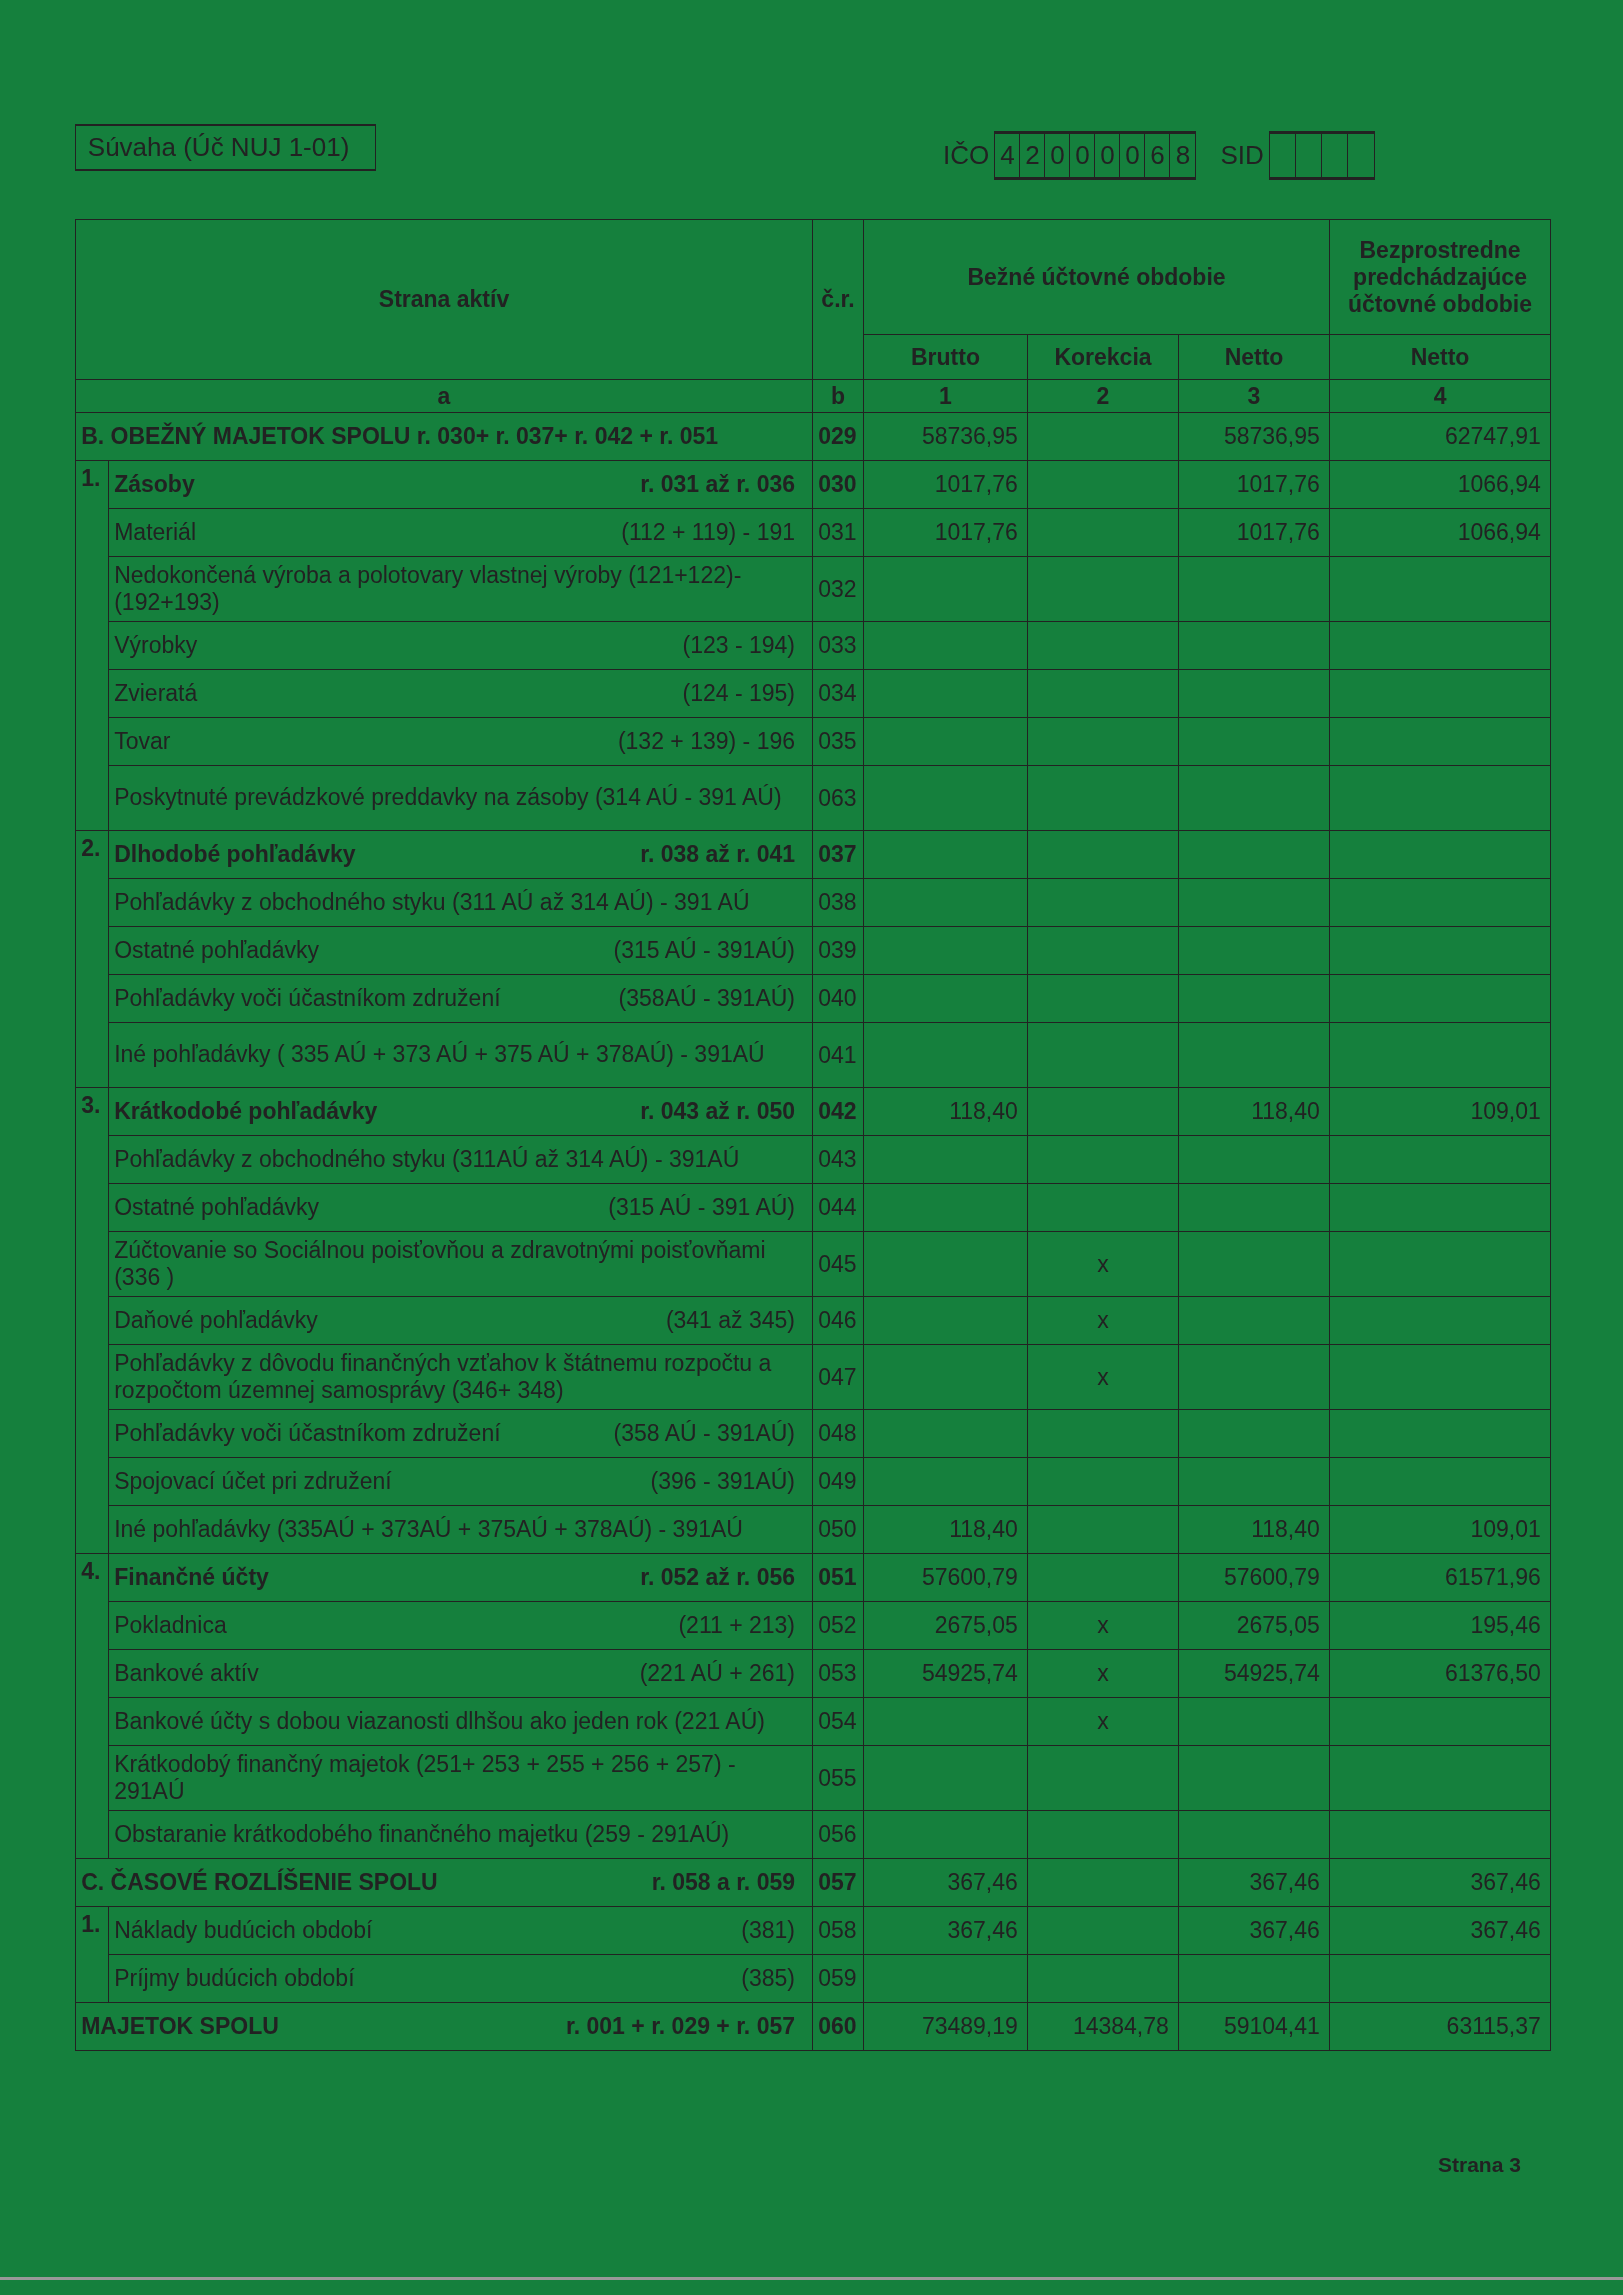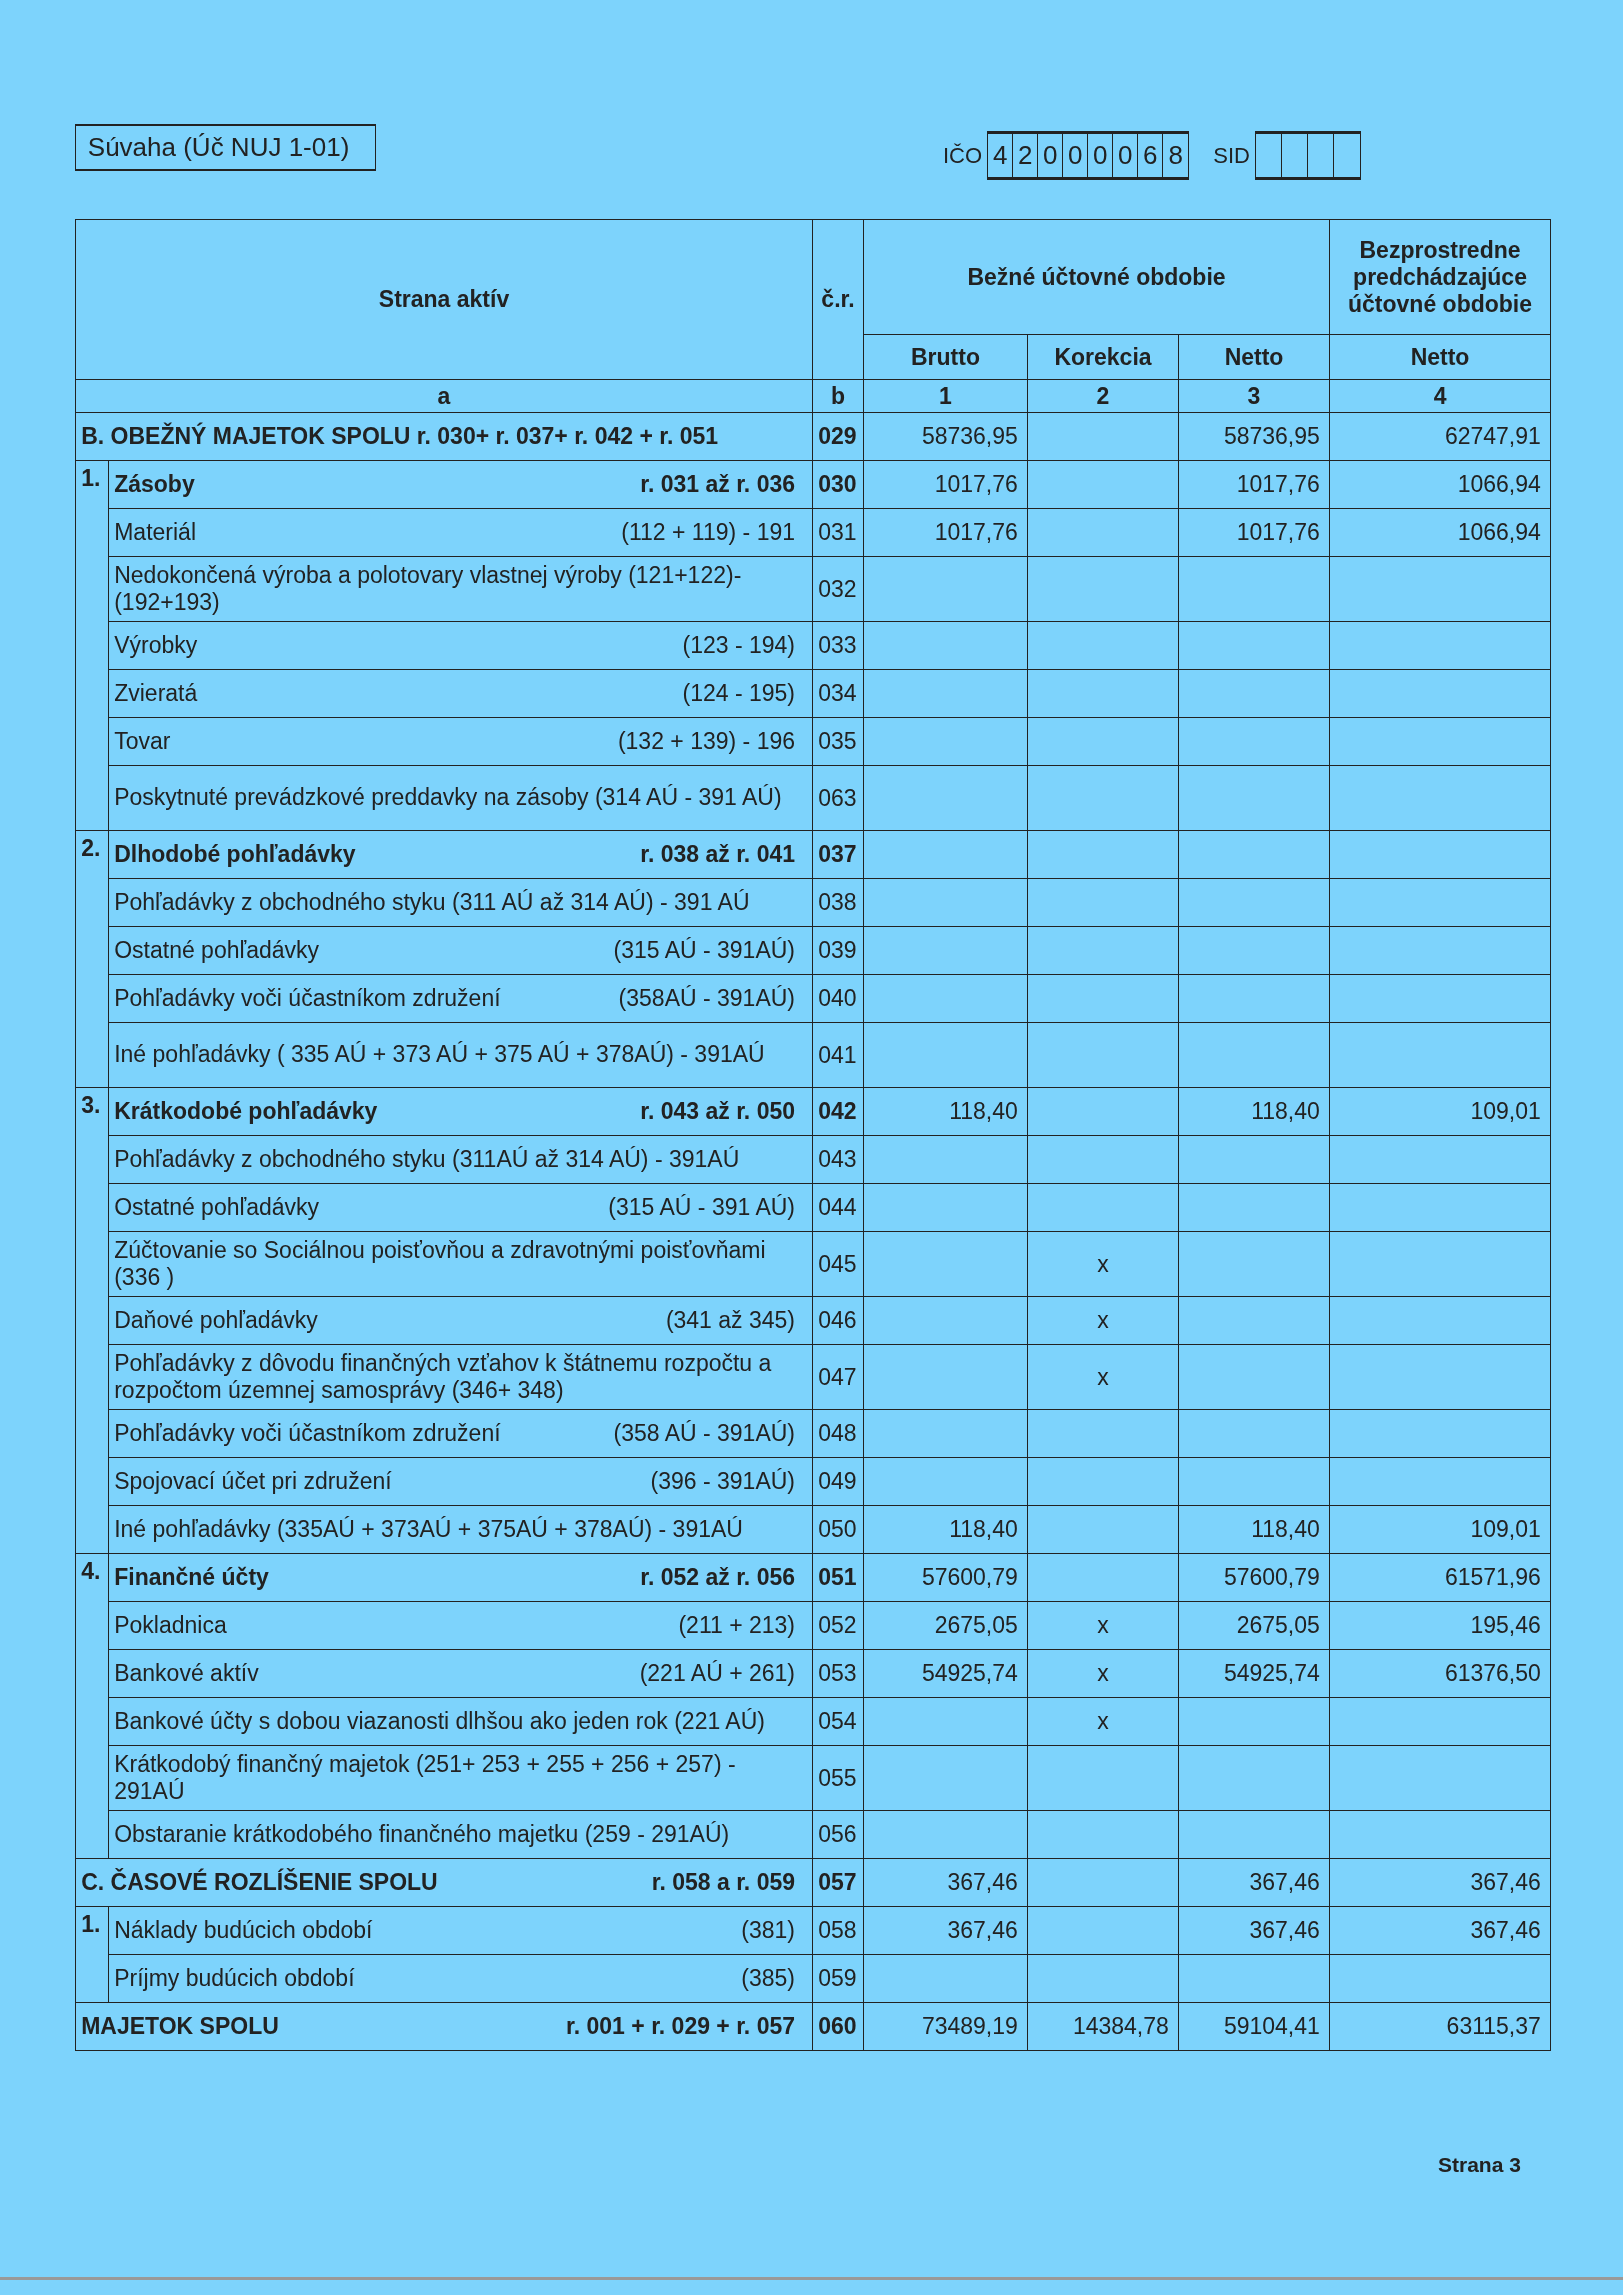--- a/index.html
+++ b/index.html
@@ -1,20 +1,20 @@
 <!DOCTYPE html>
 <html style="font-size:10.5px"><head>
 <meta charset="utf-8">
 <style>
   html, body { margin:0; padding:0; background:#fff; }
   body { width:1624px; height:2295px; position:relative; font-family:"Liberation Sans", sans-serif; color:#222; overflow:hidden; }
-  .page { position:absolute; left:0; top:0; width:1624px; height:2295px; background:#7dd3fc; }
+  .page { position:absolute; left:0; top:0; width:1624px; height:2295px; background:#15803d; }
   .title-box { position:absolute; left:75px; top:124px; width:301px; height:47px; border:1.3px solid #222; border-top-width:2px; border-bottom-width:2px; display:flex; align-items:center; padding-left:11.8px; box-sizing:border-box; font-size:26px; }
   .ico-wrap { position:absolute; left:943px; top:131px; display:flex; align-items:center; }
-  .ico-label, .sid-label { font-size:22px; margin-right:5.2px; }
+  .ico-label, .sid-label { font-size:26px; margin-right:5.2px; }
   .boxes { display:flex; border:1.3px solid #222; border-top-width:3.3px; border-bottom-width:3.3px; }
   .boxes .cell { width:25px; height:43px; border-right:1.3px solid #222; display:flex; align-items:center; justify-content:center; font-size:26px; box-sizing:border-box; }
   .boxes .cell:last-child { border-right:none; }
   .sid-wrap { display:flex; align-items:center; margin-left:24px; }
   .sid-wrap .boxes .cell { width:26px; }
 
   table.bal { position:absolute; left:75px; top:219px; width:1473px; border-collapse:collapse; table-layout:fixed; }
   table.bal td, table.bal th { border:1.6px solid #222; padding:0 5.2px; font-size:23px; vertical-align:middle; }
   table.bal th { font-weight:bold; text-align:center; }
   .hdr-top { height:115px; }

